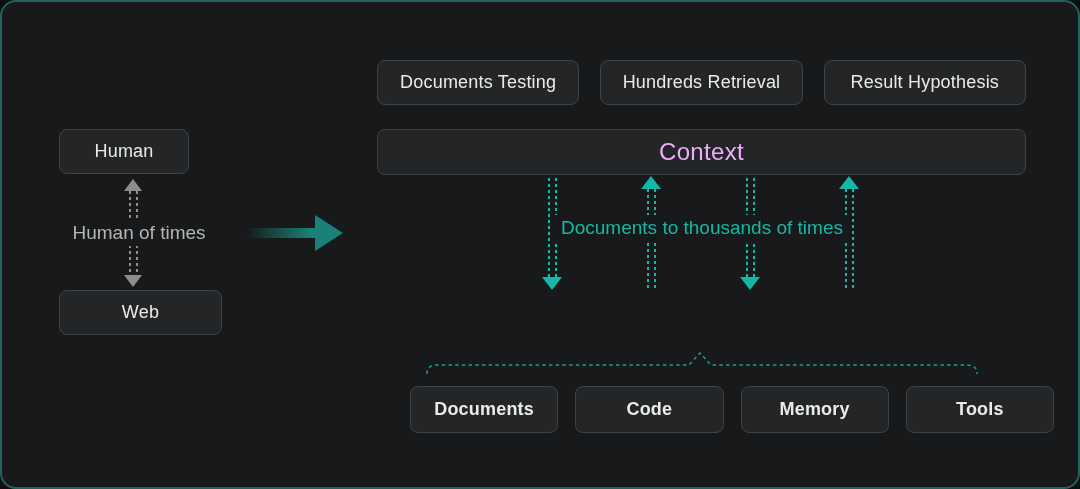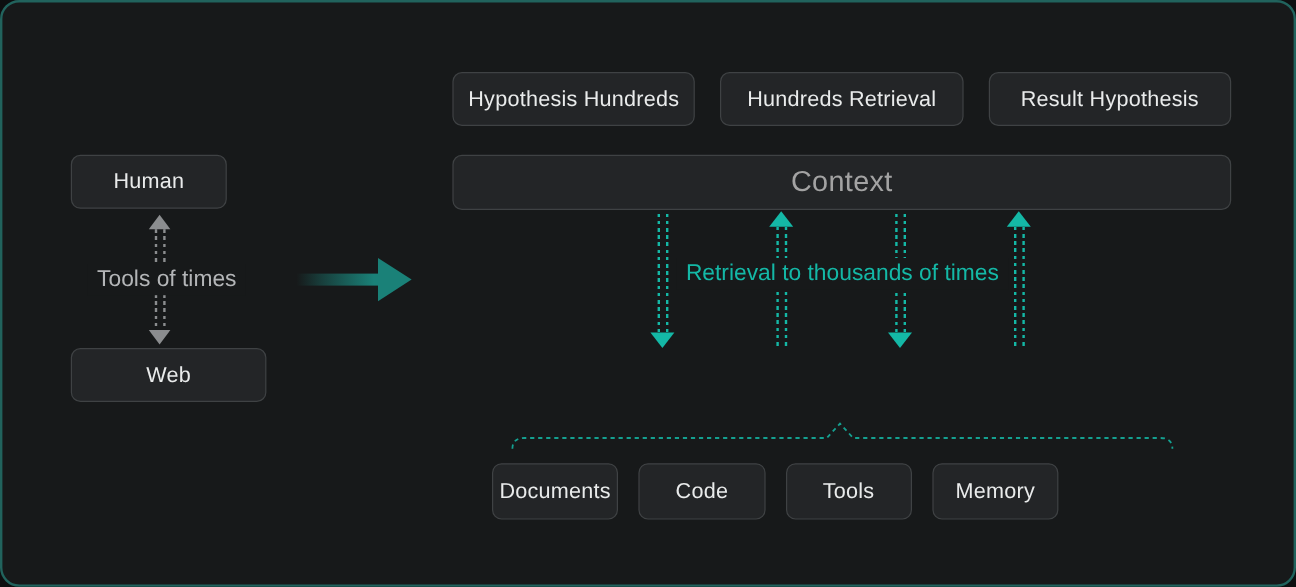--- a/index.html
+++ b/index.html
@@ -12,21 +12,21 @@
     font-family:"Liberation Sans","DejaVu Sans",sans-serif;}
   .card{position:absolute;left:0;top:0;width:1080px;height:489px;
     background:var(--card-bg);border:2px solid var(--card-border);border-radius:16px;}
   .node{position:absolute;background:var(--box-bg);border:1.5px solid var(--box-border);
     border-radius:8px;display:flex;align-items:center;justify-content:center;
     color:var(--text-primary);font-size:18px;letter-spacing:.2px;}
   .row{position:absolute;display:flex;}
   .row .node{position:relative;flex:1;}
   .bar{position:absolute;left:0;right:0;background:var(--box-bg);
     border:1.5px solid var(--box-border);border-radius:8px;display:flex;
-    align-items:center;justify-content:center;color:#a3a3a3;font-size:24px;letter-spacing:.3px;}
+    align-items:center;justify-content:center;color:#f0abfc;font-size:24px;letter-spacing:.3px;}
   .right-zone{position:absolute;left:375px;top:0;width:649px;height:100%;}
   
   .varrow{position:absolute;width:20px;display:flex;flex-direction:column;align-items:center;z-index:1;}
   .varrow .lines{flex:1;width:9px;display:flex;justify-content:space-between;}
   .varrow .lines i{width:2px;display:block;
     background:repeating-linear-gradient(to bottom,var(--accent) 0 3px,transparent 3px 6px);}
   .varrow.gray .lines i{background:repeating-linear-gradient(to bottom,var(--gray-line) 0 3px,transparent 3px 6px);}
   .head{width:0;height:0;display:block;}
   .head.up{border-left:10px solid transparent;border-right:10px solid transparent;
     border-bottom:13px solid var(--accent);}
@@ -55,33 +55,33 @@
   <div class="node" style="left:57px;top:127px;width:130px;height:45px;">Human</div>
 
   <div class="varrow gray" style="left:121px;top:177px;height:108px;">
     <i class="head up"></i>
     <div class="lines">
         <i></i>
         <i></i>
       </div>
     <i class="head down"></i>
   </div>
-  <div class="cycle-label muted" style="left:137px;top:218px;">Tools of times</div>
+  <div class="cycle-label muted" style="left:137px;top:218px;">Human of times</div>
 
   <div class="node" style="left:57px;top:288px;width:163px;height:45px;">Web</div>
 
   <div class="flow-arrow" style="left:245px;top:213px;">
     <div class="shaft"></div>
     <div class="tip"></div>
   </div>
 
   <div class="right-zone">
 
     <div class="row" style="left:0;right:0;top:58px;gap:21px;height:45px;">
-      <div class="node">Hypothesis Hundreds</div>
+      <div class="node">Documents Testing</div>
       <div class="node">Hundreds Retrieval</div>
       <div class="node">Result Hypothesis</div>
     </div>
 
     <div class="bar" style="top:127px;height:46px;">Context</div>
 
     <div class="varrow" style="left:165px;top:176px;height:112px;">
       <div class="lines">
           <i></i>
           <i></i>
@@ -103,28 +103,28 @@
         <i class="head down"></i>
     </div>
     <div class="varrow" style="left:462px;top:174px;height:114px;">
       <i class="head up"></i>
         <div class="lines">
           <i></i>
           <i></i>
         </div>
     </div>
 
-    <div class="cycle-label accent" style="left:325px;top:213px;">Retrieval to thousands of times</div>
+    <div class="cycle-label accent" style="left:325px;top:213px;">Documents to thousands of times</div>
 
 
     <svg class="brace" style="left:48px;top:346px;" width="554" height="28" viewBox="0 0 554 28">
       <path d="M 2 26 Q 2 17 12 17 L 264 17 L 275 5 L 286 17 L 542 17 Q 552 17 552 26" fill="none" stroke="#14b8a6" stroke-opacity="0.85" stroke-width="1.5" stroke-dasharray="3.5 3.2"></path>
     </svg>
 
-    <div class="row" style="left:33px;width:472px;top:384px;gap:17px;height:47px;">
+    <div class="row" style="left:33px;width:644px;top:384px;gap:17px;height:47px;font-weight:bold;">
       <div class="node">Documents</div>
       <div class="node">Code</div>
+      <div class="node">Memory</div>
       <div class="node">Tools</div>
-      <div class="node">Memory</div>
     </div>
 
   </div>
 </div>
 
 </body></html>

